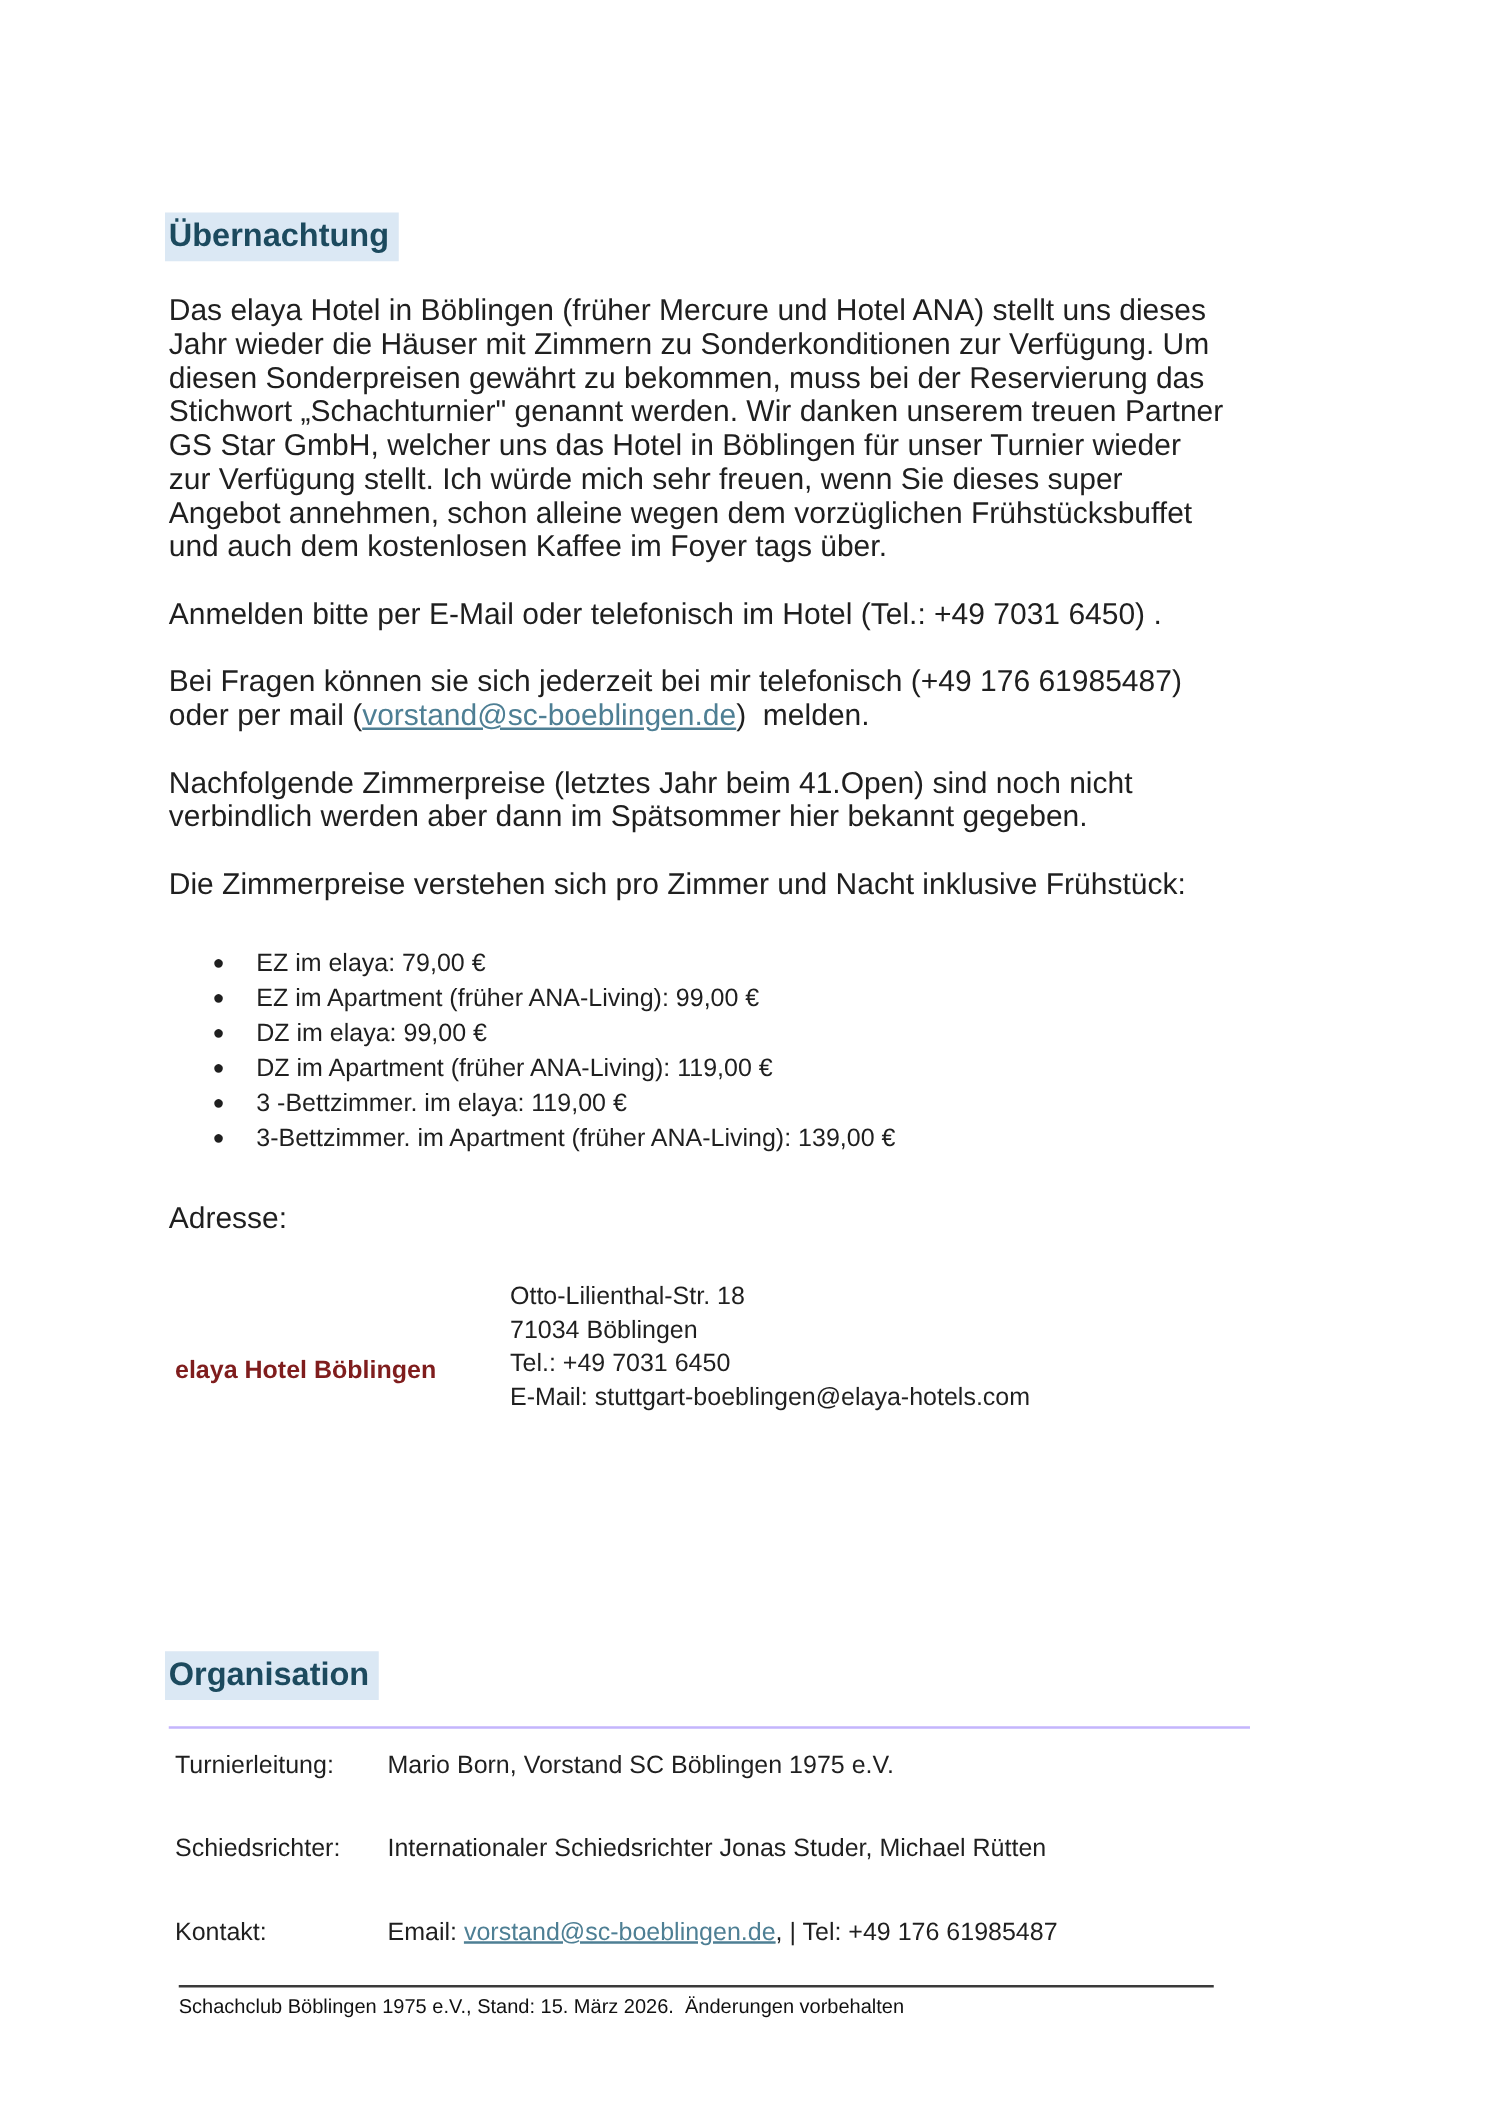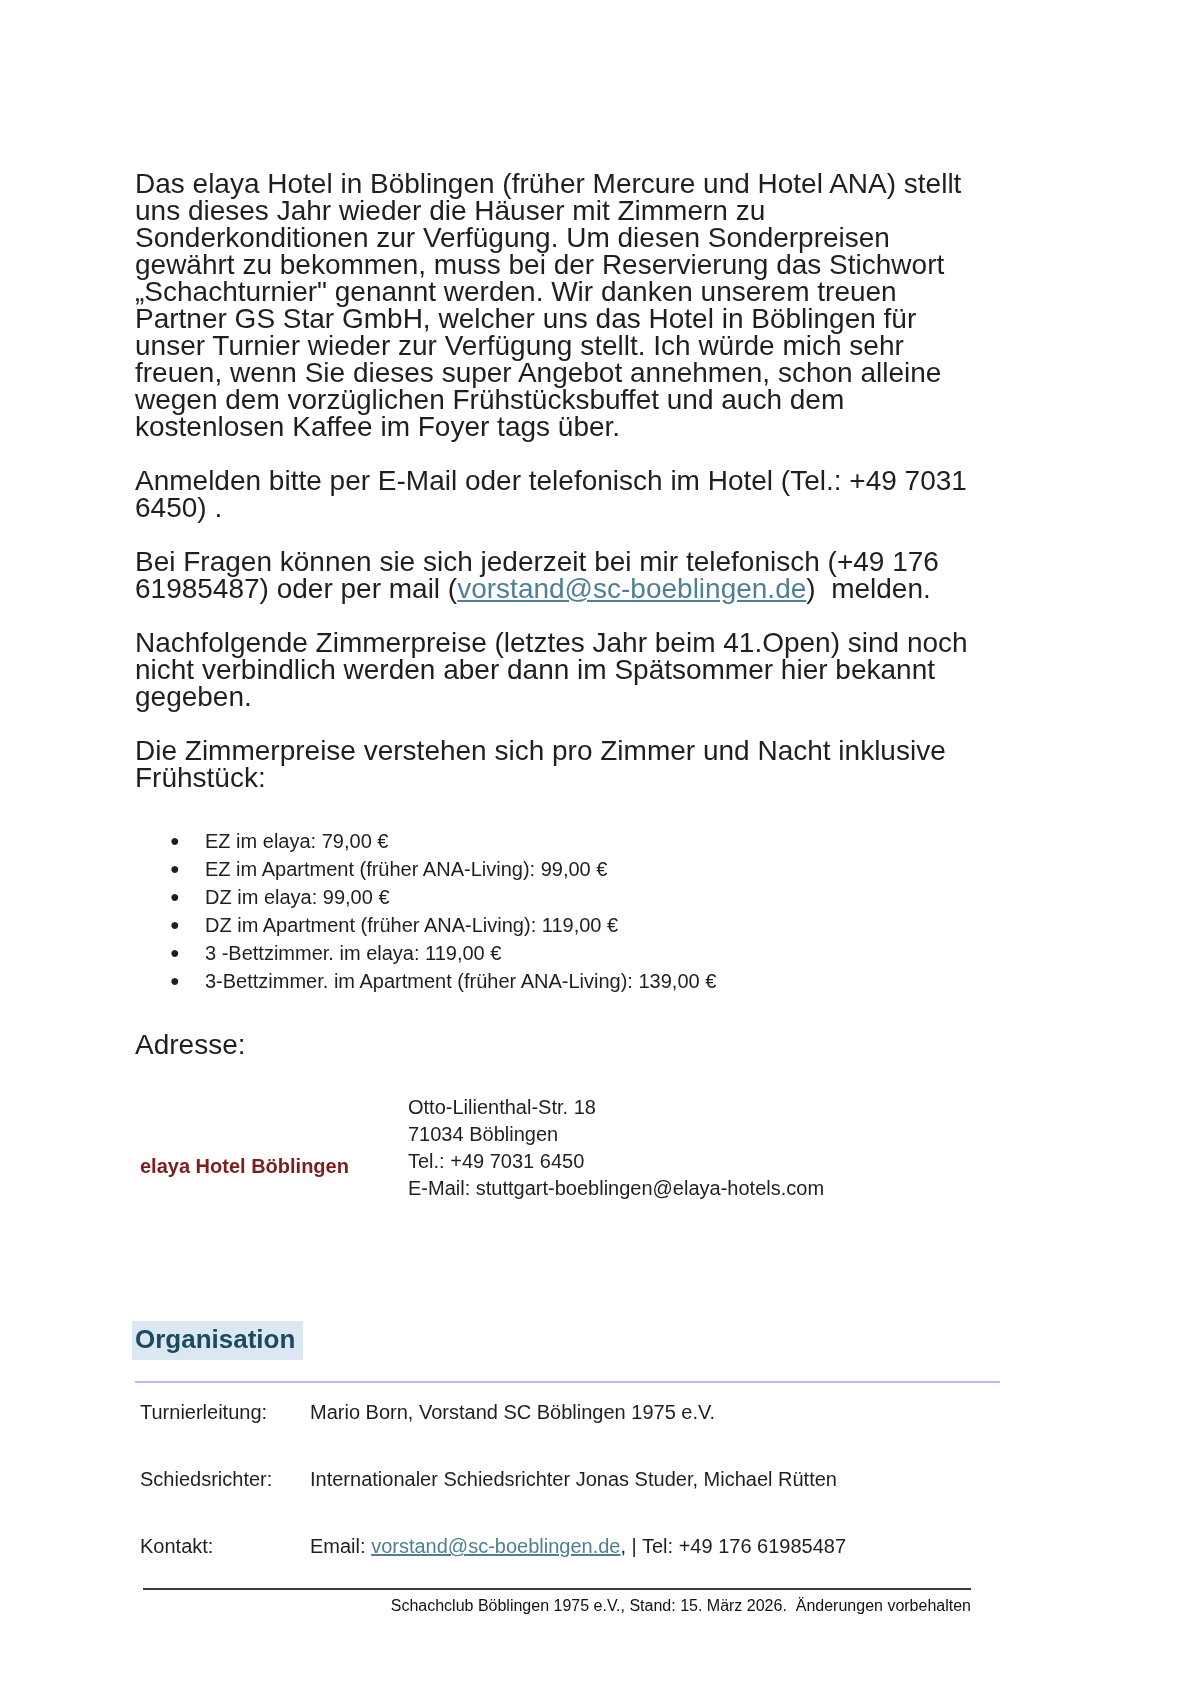--- a/index.html
+++ b/index.html
@@ -25,21 +25,21 @@
     line-height:1.2;
   }
   .sec-title .hl {
     background:#dbe8f4;
     display:inline-block;
     padding:3px 8px 5px 3px;
     margin-left:-3px;
   }
   .para {
     margin:0 0 27px 0;
-    font-size:28px;
+    font-size:24px;
     line-height:27px;
   }
   a.doc-link {
     color:#4e7f94;
     text-decoration:underline;
     text-decoration-color:#4e7f94;
     cursor:pointer;
   }
   ul.price-list {
     list-style:none;
@@ -92,33 +92,34 @@
     margin-bottom:40px;
   }
   .org-label { width:170px; padding-left:5px; flex:0 0 auto; }
   .org-value { flex:1; }
   .page-footer {
     position:absolute;
     left:143px; top:1588px;
     width:828px;
     border-top:2px solid #3a3a3a;
     padding-top:6px;
-    text-align:right;
+    text-align:left;
     font-size:16px;
     line-height:20px;
     color:#111111;
   }
 </style>
 </head>
 <body>
 
 <div class="page">
 
   <div class="content">
 
+    <h1 class="sec-title"><span class="hl">Übernachtung</span></h1>
 
     <p class="para">Das elaya Hotel in Böblingen (früher Mercure und Hotel ANA) stellt uns dieses Jahr wieder die Häuser mit Zimmern zu Sonderkonditionen zur Verfügung. Um diesen Sonderpreisen gewährt zu bekommen, muss bei der Reservierung das Stichwort „Schachturnier" genannt werden. Wir danken unserem treuen Partner GS Star GmbH, welcher uns das Hotel in Böblingen für unser Turnier wieder zur Verfügung stellt. Ich würde mich sehr freuen, wenn Sie dieses super Angebot annehmen, schon alleine wegen dem vorzüglichen Frühstücksbuffet und auch dem kostenlosen Kaffee im Foyer tags über.</p>
 
     <p class="para">Anmelden bitte per E-Mail oder telefonisch im Hotel (Tel.: +49 7031 6450) .</p>
 
     <p class="para"><span>Bei Fragen können sie sich jederzeit bei mir telefonisch (+49 176 61985487) oder per mail (</span><a class="doc-link">vorstand@sc-boeblingen.de</a><span>)&nbsp; melden.</span></p>
 
     <p class="para">Nachfolgende Zimmerpreise (letztes Jahr beim 41.Open) sind noch nicht verbindlich werden aber dann im Spätsommer hier bekannt gegeben.</p>
 
     <p class="para">Die Zimmerpreise verstehen sich pro Zimmer und Nacht inklusive Frühstück:</p>

